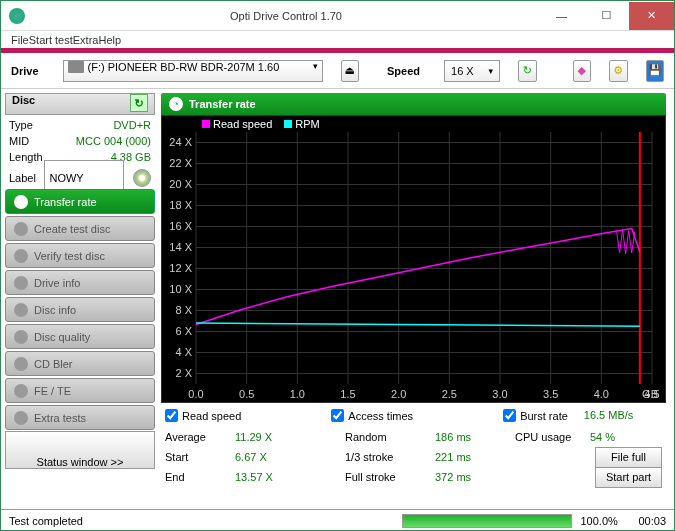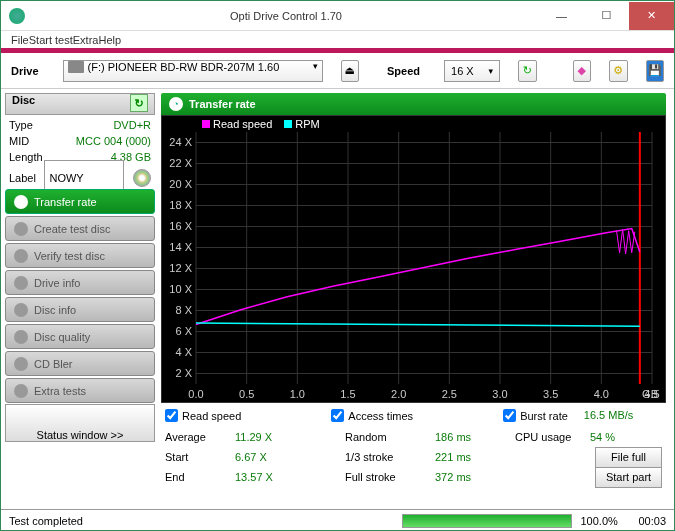--- a/index.html
+++ b/index.html
@@ -147,20 +147,24 @@
     <div class="sidebtn">
         <div class="sicon"></div>
         <span>Disc quality</span>
       </div>
     <div class="sidebtn">
         <div class="sicon"></div>
         <span>CD Bler</span>
       </div>
     <div class="sidebtn">
         <div class="sicon"></div>
+        <span>FE / TE</span>
+      </div>
+    <div class="sidebtn">
+        <div class="sicon"></div>
         <span>Extra tests</span>
       </div>
     <div class="statusbtn">
         <span>Status window &gt;&gt;</span>
       </div>
   </div>
 
   <div class="rightcol">
     <div class="charthdr">
       <div class="cicn">◔</div>

